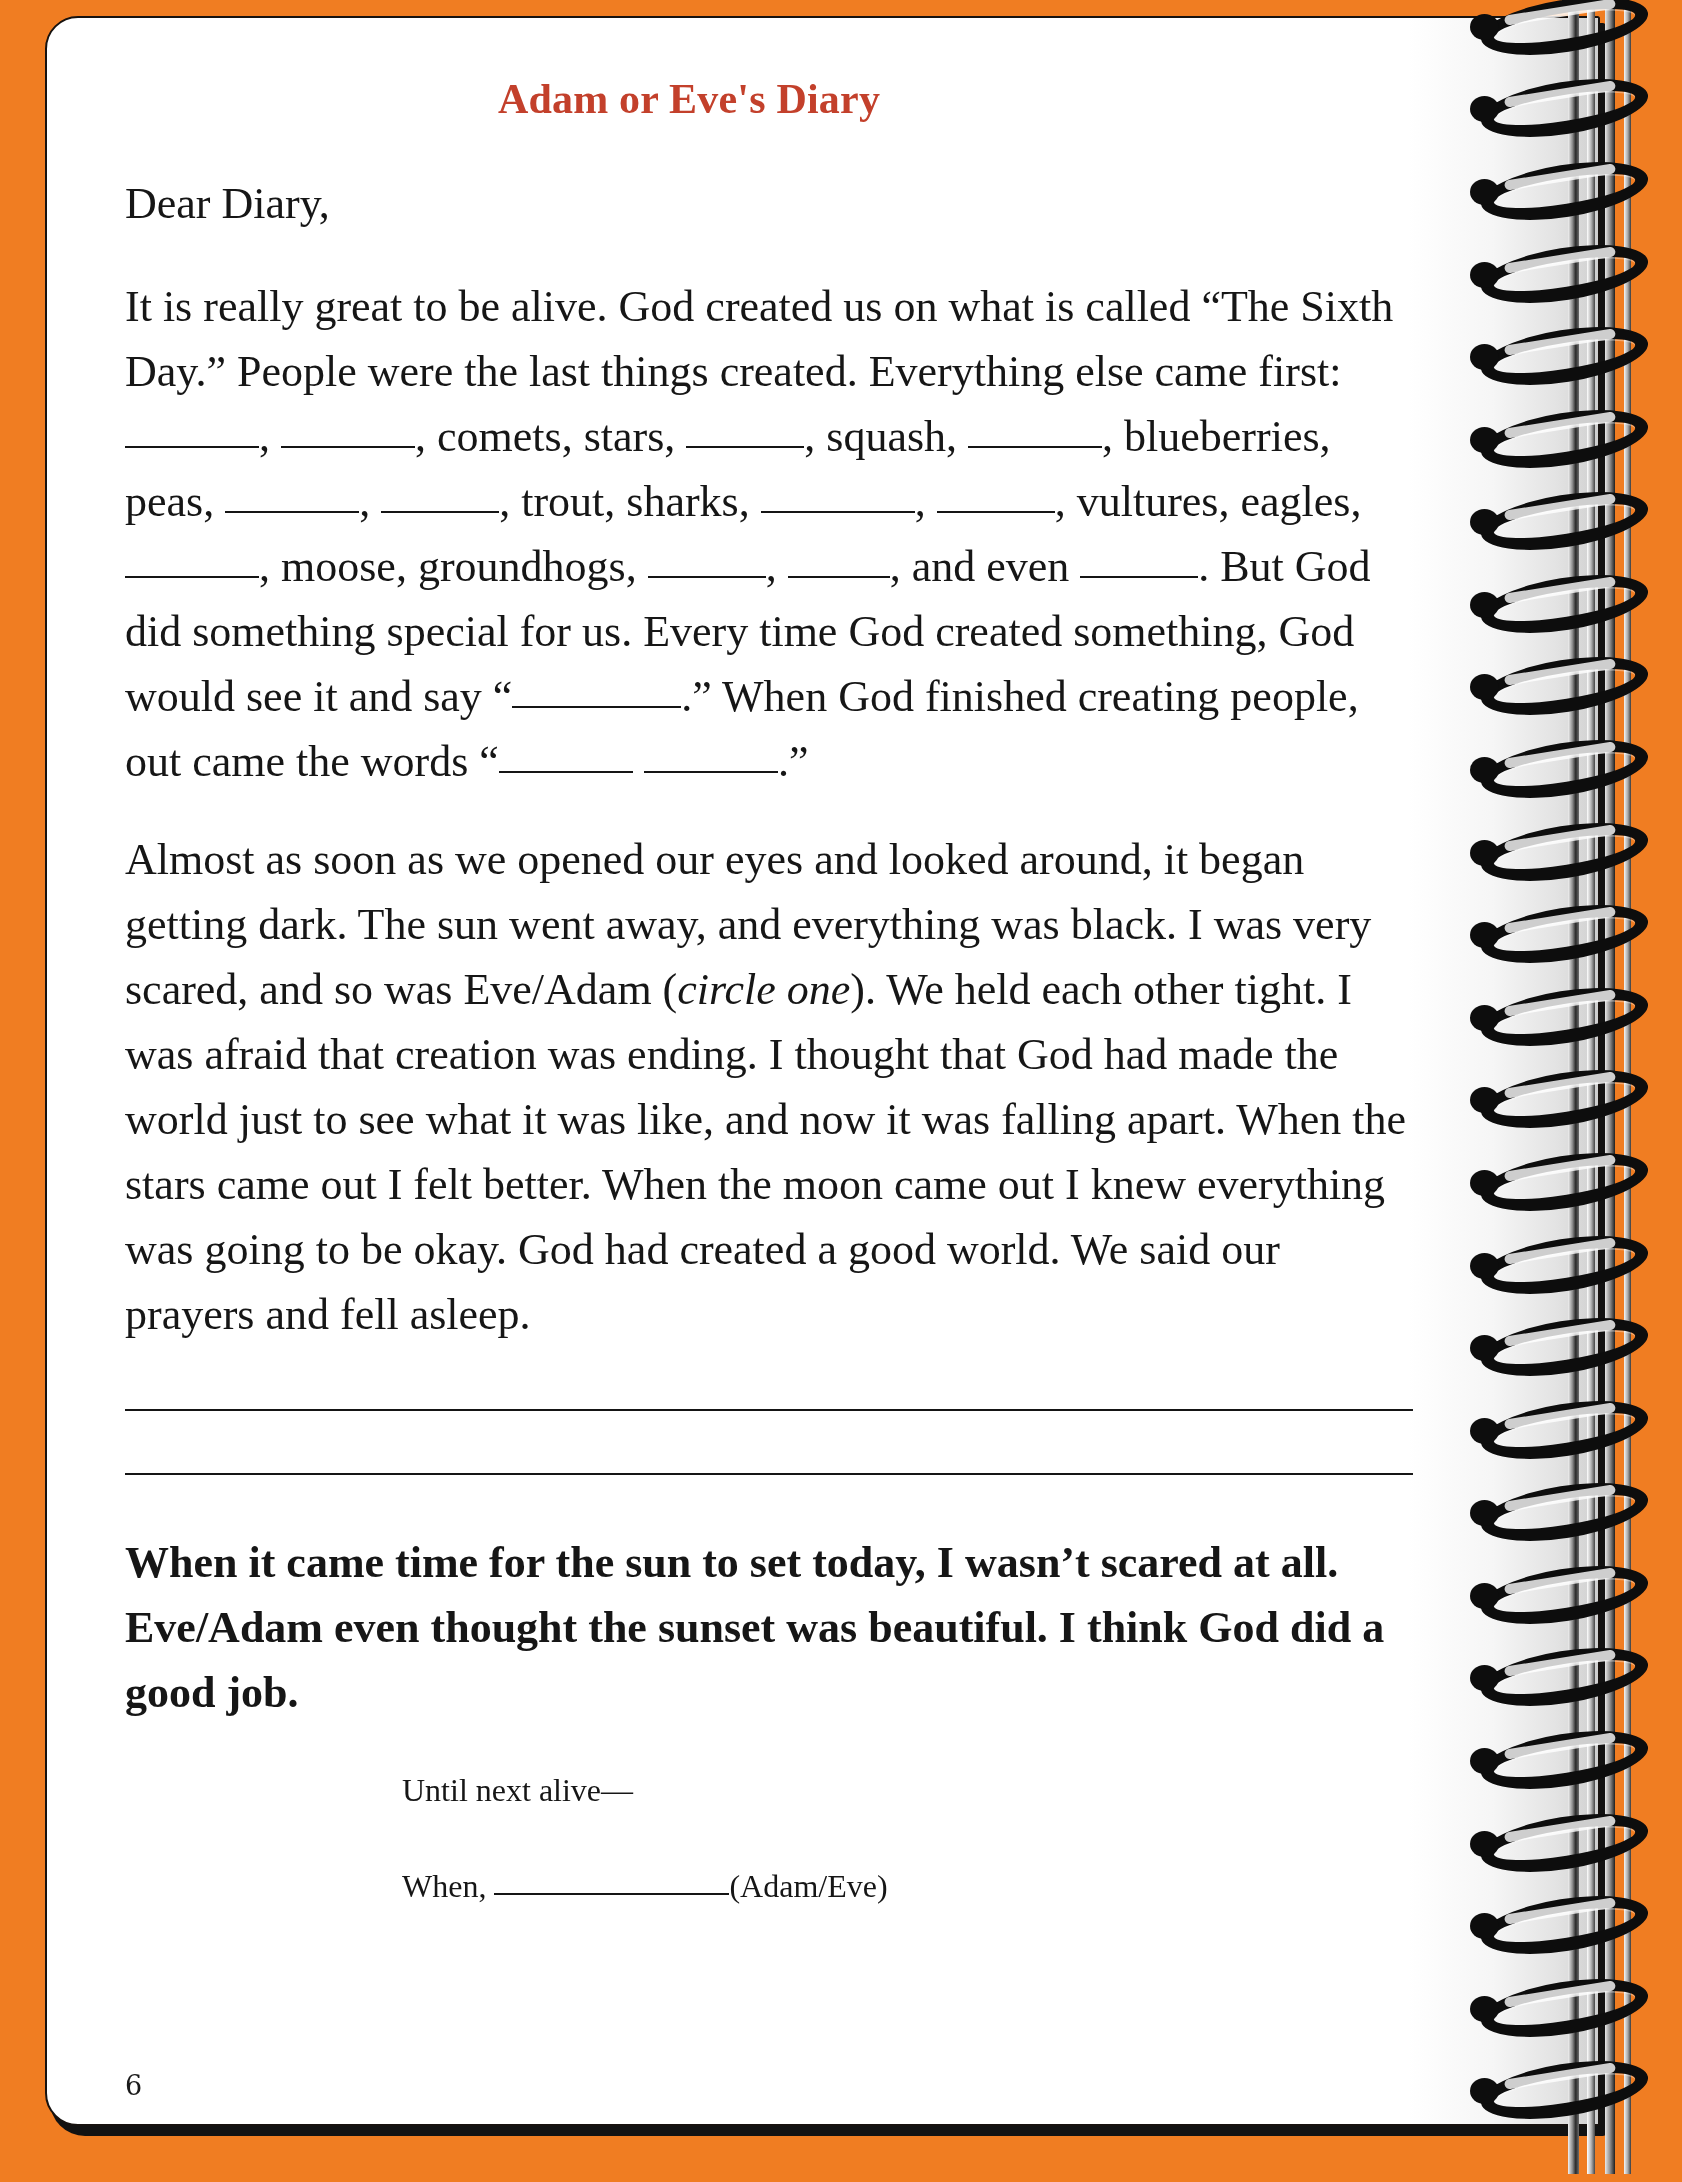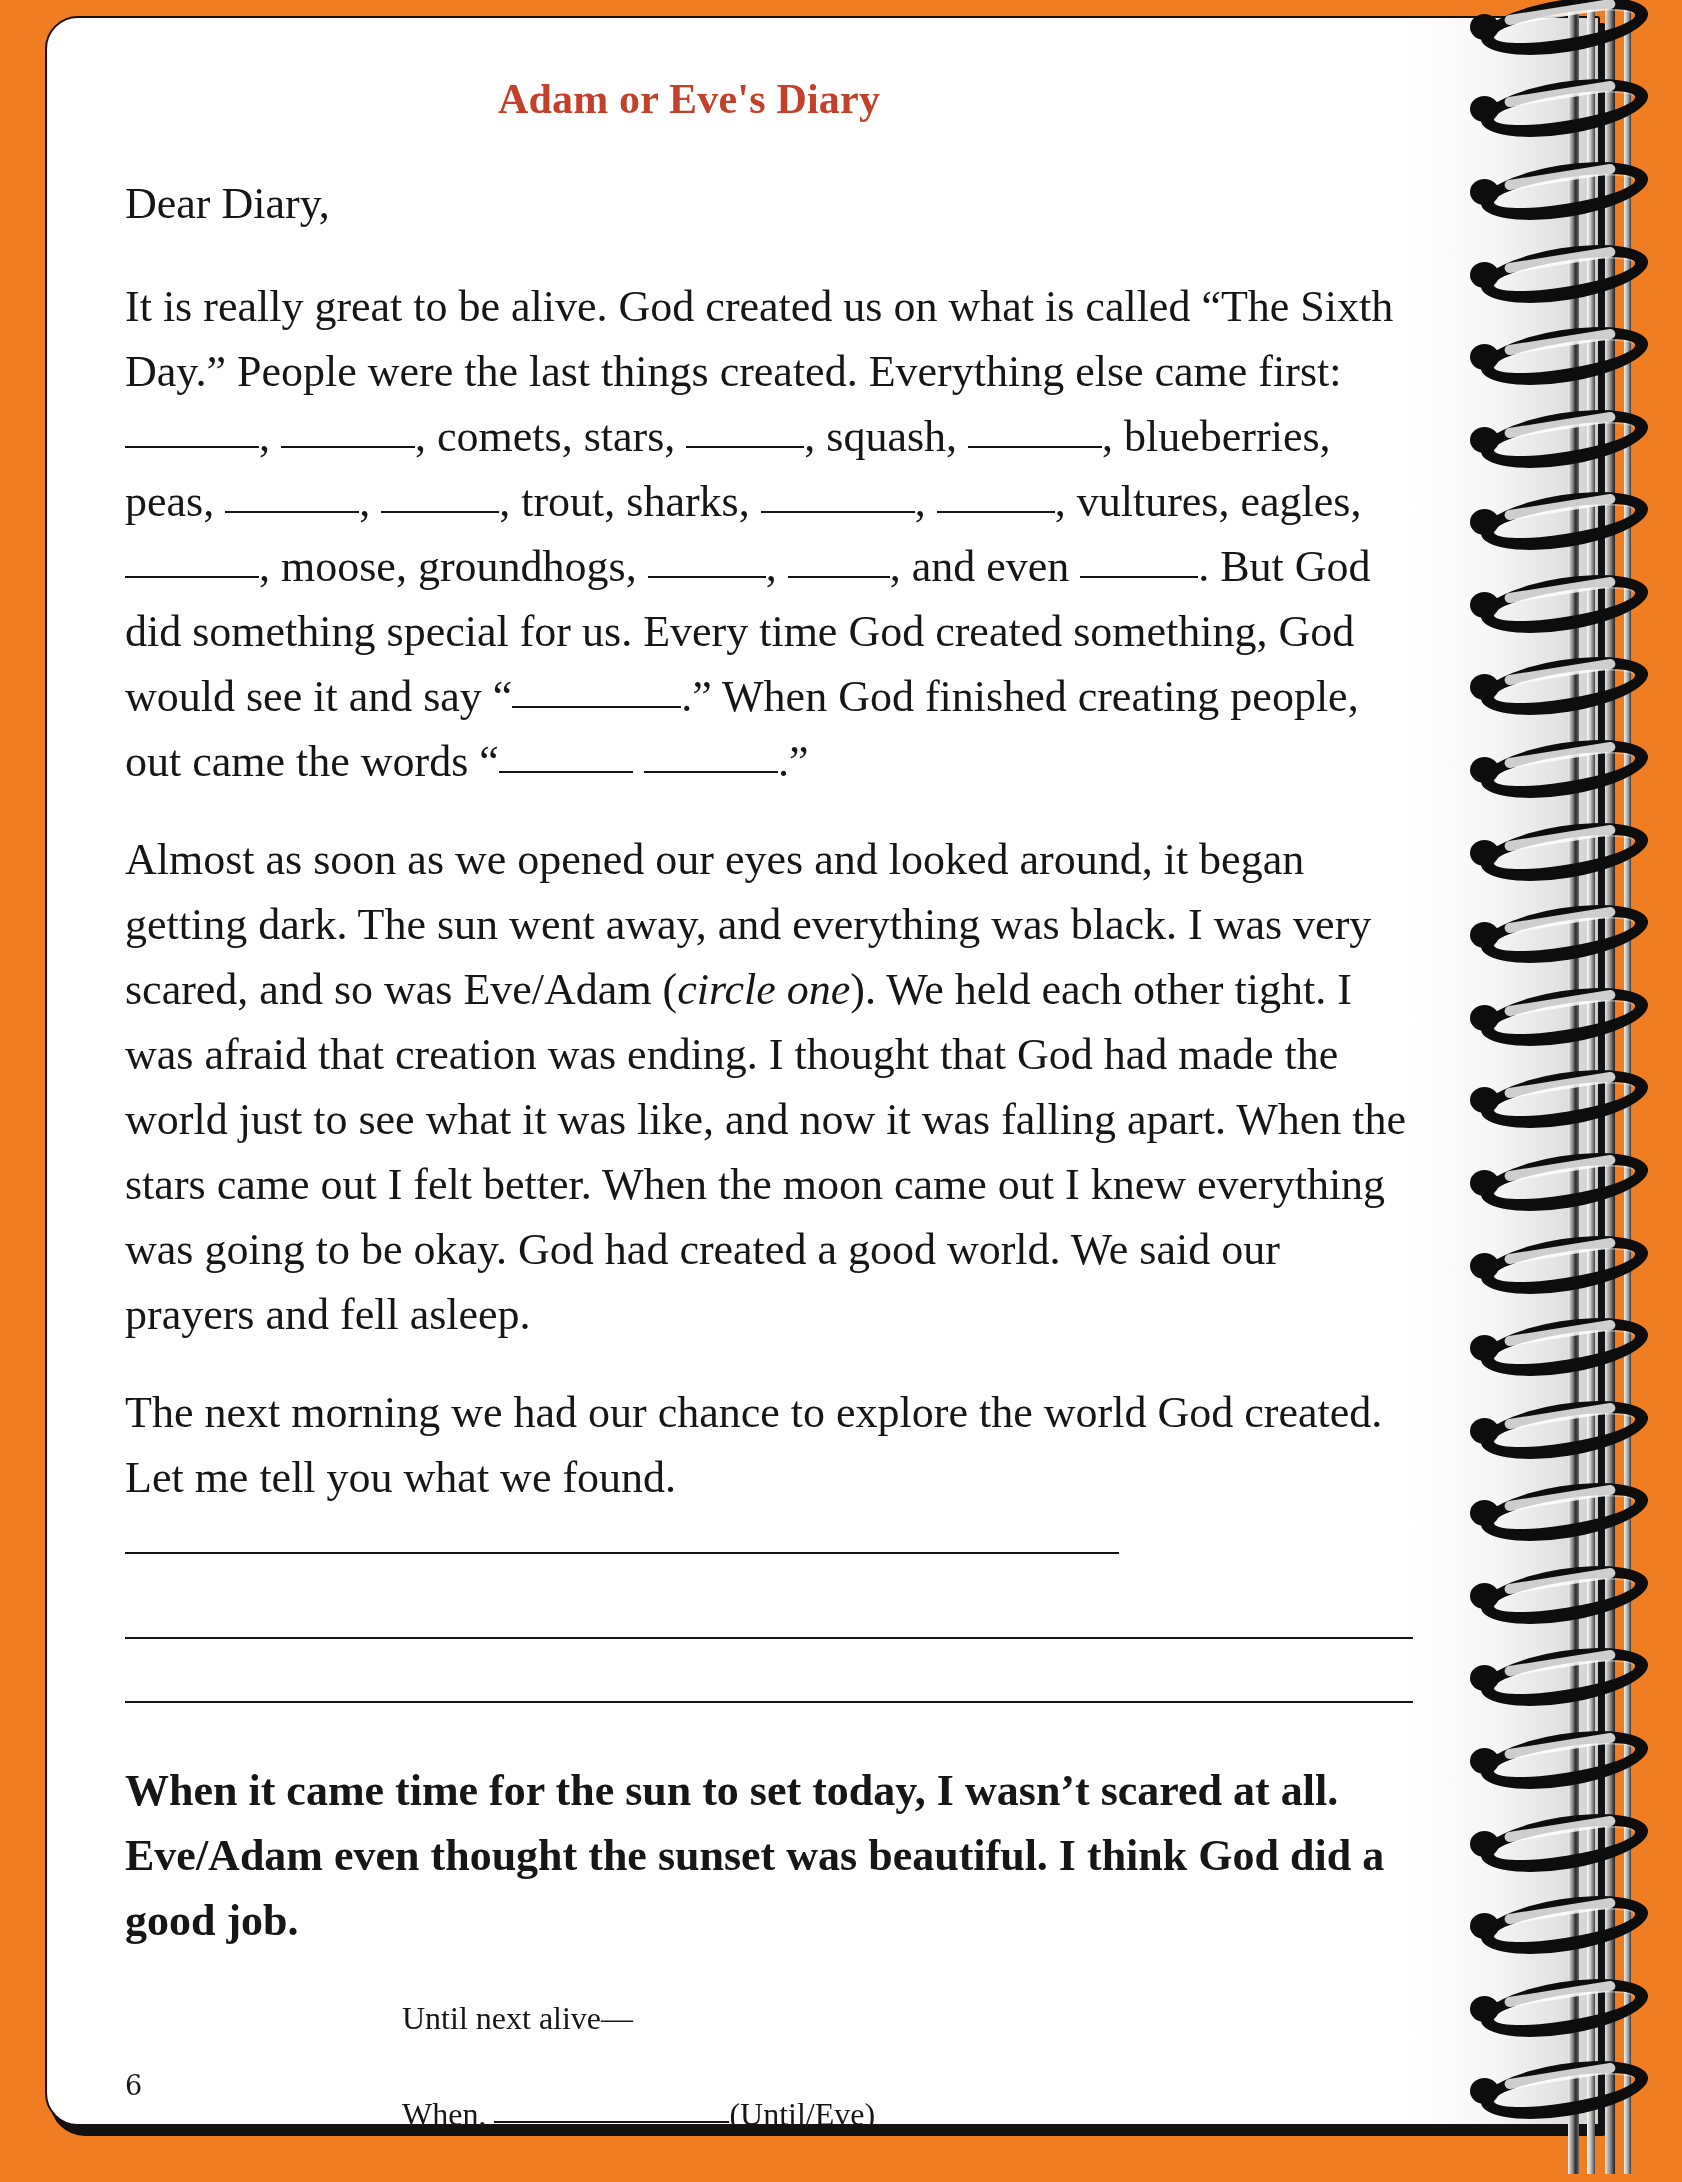--- a/index.html
+++ b/index.html
@@ -212,35 +212,32 @@
       <p class="para salutation">Dear Diary,</p>
 
       <p class="para">
         <span>It is really great to be alive. God created us on what is called “The Sixth Day.” People were the last things created. Everything else came first: </span><span class="blank b-md"></span><span>, </span><span class="blank b-md"></span><span>, comets, stars, </span><span class="blank b-sm"></span><span>, squash, </span><span class="blank b-md"></span><span>, blueberries, peas, </span><span class="blank b-md"></span><span>, </span><span class="blank b-sm"></span><span>, trout, sharks, </span><span class="blank b-lg"></span><span>, </span><span class="blank b-sm"></span><span>, vultures, eagles, </span><span class="blank b-md"></span><span>, moose, groundhogs, </span><span class="blank b-sm"></span><span>, </span><span class="blank b-xs"></span><span>, and even </span><span class="blank b-sm"></span><span>. But God did something special for us. Every time God created something, God would see it and say “</span><span class="blank b-xl"></span><span>.” When God finished creating people, out came the words “</span><span class="blank b-md"></span><span> </span><span class="blank b-md"></span><span>.”</span>
       </p>
 
       <p class="para">
         <span>Almost as soon as we opened our eyes and looked around, it began getting dark. The sun went away, and everything was black. I was very scared, and so was Eve/Adam (</span><em>circle one</em><span>). We held each other tight. I was afraid that creation was ending. I thought that God had made the world just to see what it was like, and now it was falling apart. When the stars came out I felt better. When the moon came out I knew everything was going to be okay. God had created a good world. We said our prayers and fell asleep.</span>
       </p>
 
-      <p class="para tight">
-        <span>The next morning we had our chance to explore the world God created. Let me tell you what we found. </span><span class="tail-rule"></span>
-      </p>
 
       <div id="write-lines">
         <div class="wline"></div>
         <div class="wline"></div>
       </div>
 
       <p class="para" style="margin-top:55px;font-weight:bold;">When it came time for the sun to set today, I wasn’t scared at all. Eve/Adam even thought the sunset was beautiful. I think God did a good job.</p>
 
       <div class="closing">
         <div class="row">Until next alive—</div>
         <div class="row">
-          <span>When, </span><span class="blank b-sig"></span><span>(Until/Eve)</span>
+          <span>When, </span><span class="blank b-sig"></span><span>(Adam/Eve)</span>
         </div>
       </div>
 
     </div>
 
     <div class="page-number">6</div>
 
   </div>
 </div>
 

